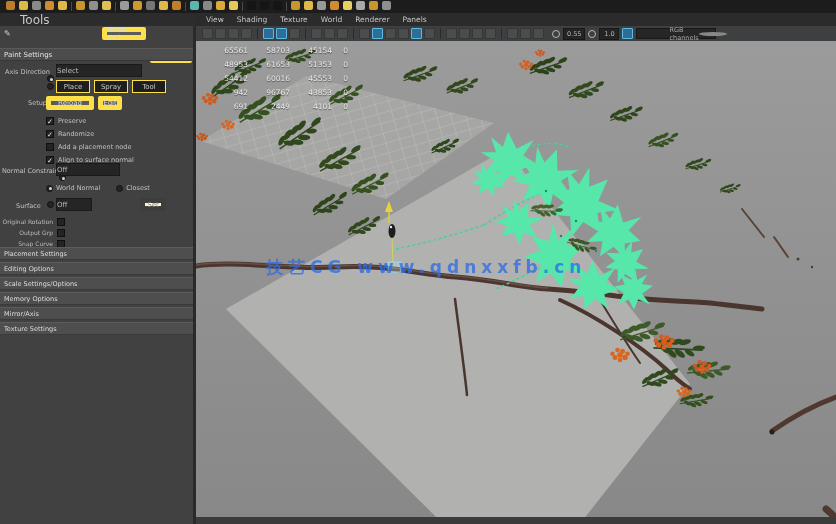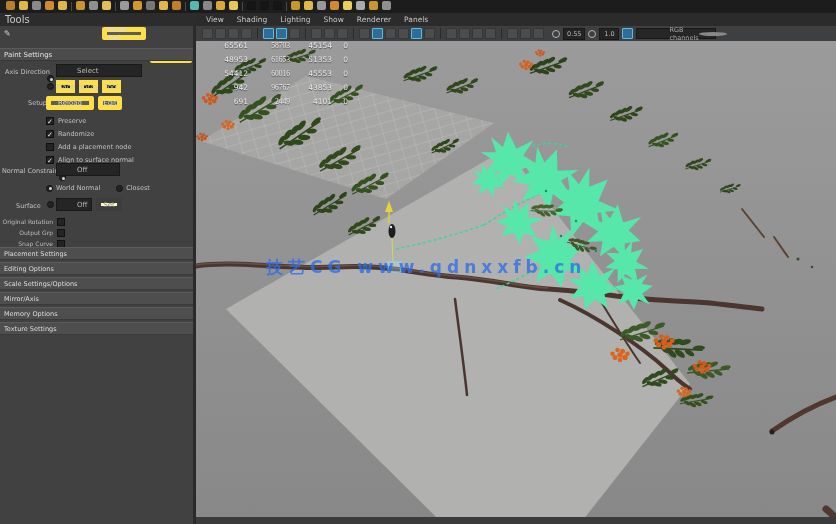--- a/index.html
+++ b/index.html
@@ -5,21 +5,21 @@
   html,body{margin:0;padding:0;background:#222;}
   .root{position:relative;width:836px;height:524px;background:#3a3a3a;overflow:hidden;
         font-family:"DejaVu Sans","Liberation Sans",sans-serif;}
   
   .shelf{position:absolute;left:0;top:0;width:100%;height:13px;background:#1c1c1c;
          display:flex;align-items:center;gap:4px;padding-left:6px;overflow:hidden;}
   .shelf-ic{width:9px;height:9px;border-radius:2px;margin-top:-2px;flex:0 0 auto;}
   .shelf-sep{width:1px;height:9px;background:#4a4a4a;flex:0 0 auto;}
   
   .panel-titlebar{position:absolute;left:0;top:13px;width:196px;height:13px;background:#2c2c2c;
-                  color:#c8c8c8;font-size:10px;display:flex;align-items:center;padding-left:5px;}
+                  color:#c8c8c8;font-size:12px;display:flex;align-items:center;padding-left:20px;}
   .vp-menubar{position:absolute;left:196px;top:13px;right:0;height:13px;background:#2b2b2b;
               display:flex;align-items:center;gap:13px;padding-left:10px;}
   .vp-menu-item{font-size:7.5px;color:#c6c6c6;}
   
   .panel{position:absolute;left:0;top:26px;width:193px;bottom:0;background:#414141;
          border-right:3px solid #2a2a2a;}
   .tool-glyph{position:absolute;left:4px;top:3px;font-size:8px;color:#cfcfcf;}
   .btn{background:#5c5c5c;border:5px solid #fde047;border-radius:2px;color:#dcdcdc;
        font-size:7px;display:flex;align-items:center;justify-content:center;box-sizing:border-box;}
   .btn.reset{position:absolute;left:102px;top:1px;width:44px;height:13px;}
@@ -33,31 +33,31 @@
   .nc-lbl{left:2px;top:141px;}
   .surf-lbl{left:16px;top:176px;}
   .radio{width:7px;height:7px;border-radius:50%;background:#242424;border:1px solid #121212;
          display:inline-block;box-sizing:border-box;flex:0 0 auto;}
   .radio.on{position:relative;}
   .radio.on::after{content:"";position:absolute;left:1.5px;top:1.5px;width:3px;height:3px;
                    border-radius:50%;background:#d8d8d8;}
   .abs{position:absolute;}
   .r1{left:47px;top:41px;} .r2{left:47px;top:57px;} .r3{left:47px;top:140px;} .r4{left:47px;top:175px;}
   .field{background:#252525;border:1px solid #191919;color:#b8b8b8;font-size:7px;
-         display:flex;align-items:center;padding-left:20px;box-sizing:border-box;}
+         display:flex;align-items:center;padding-left:0;box-sizing:border-box;}
   .f1{position:absolute;left:56px;top:38px;width:86px;height:13px;}
   .f2{position:absolute;left:56px;top:137px;width:64px;height:13px;}
   .f3{position:absolute;left:56px;top:172px;width:36px;height:13px;}
   .mode-row{position:absolute;left:56px;top:54px;display:flex;}
-  .dark-box{background:#1e1e1e;border:5px solid #fde047;color:#c8c8c8;font-size:7px;
-            width:19px;height:13px;display:flex;align-items:center;justify-content:center;
+  .dark-box{background:#1e1e1e;border:1px solid #fde047;color:#c8c8c8;font-size:7px;
+            width:34px;height:13px;display:flex;align-items:center;justify-content:center;
             margin-right:4px;box-sizing:border-box;}
   .btn.reload{position:absolute;left:46px;top:70px;width:48px;height:14px;}
   .btn.edit{position:absolute;left:98px;top:70px;width:24px;height:14px;}
-  .btn.disabled{background:#fef9c3;color:#8b8b8b;border-color:#3d3d3d;}
+  .btn.disabled{background:#fef9c3;color:#8b8b8b;border-color:#3d3d3d;margin-left:44px;}
   .set-btn{position:absolute;left:96px;top:172px;width:26px;height:13px;}
   .checks1{position:absolute;left:46px;top:88px;}
   .check-row{height:13px;display:flex;align-items:center;gap:4px;}
   .cb{width:8px;height:8px;background:#242424;border:1px solid #101010;color:#e8e8e8;
       font-size:7px;line-height:8px;text-align:center;box-sizing:border-box;flex:0 0 auto;}
   .cb-label{font-size:6.5px;color:#c0c0c0;white-space:nowrap;}
   .radio-row{position:absolute;left:46px;top:158px;display:flex;gap:16px;}
   .radio-item{display:flex;align-items:center;gap:3px;}
   .rd-label{font-size:6.5px;color:#c0c0c0;white-space:nowrap;}
   .checks2{position:absolute;left:3px;top:190px;width:62px;}
@@ -82,23 +82,23 @@
   .vt-dd{width:80px;height:11px;background:#262626;border:1px solid #181818;display:flex;
          align-items:center;justify-content:space-between;padding:0 4px;box-sizing:border-box;}
   .vt-dd span{font-size:6.5px;color:#a8a8a8;padding-left:28px;}
   .dd-dot{width:4px;height:4px;border-radius:50%;background:#888;}
   
   .canvas{position:absolute;left:196px;top:41px;right:0;bottom:0;
           background:linear-gradient(#9b9b9c,#888889);}
   .canvas svg{position:absolute;left:0;top:0;}
   .hud{position:absolute;left:12px;top:0;font-size:7.5px;color:#ececec;
        text-shadow:0 1px 1px rgba(0,0,0,.55);}
-  .hud-row{display:flex;height:14px;align-items:flex-start;}
+  .hud-row{display:flex;height:14px;align-items:flex-end;}
   .hud-cell{display:inline-block;text-align:right;}
-  .hud-cell.c0{width:40px;} .hud-cell.c1{width:42px;font-family:Liberation Serif, serif;} .hud-cell.c2{width:42px;} .hud-cell.c3{width:16px;}
+  .hud-cell.c0{width:40px;} .hud-cell.c1{width:42px;} .hud-cell.c2{width:42px;} .hud-cell.c3{width:16px;}
   .wm{font-size:17px;font-weight:bold;letter-spacing:5px;opacity:.78;}
 </style>
 </head>
 <body>
 
 <div class="root">
 
   <div class="shelf">
       <div class="shelf-ic" style="background: rgb(185, 127, 42);"></div>
       <div class="shelf-ic" style="background: rgb(224, 184, 74);"></div>
@@ -135,22 +135,22 @@
       <div class="shelf-ic" style="background: rgb(143, 143, 143);"></div>
     </div>
 
   <div class="panel-titlebar">
     <span>Tools</span>
   </div>
 
   <div class="vp-menubar">
       <div class="vp-menu-item">View</div>
       <div class="vp-menu-item">Shading</div>
-      <div class="vp-menu-item">Lighting</div>
-      <div class="vp-menu-item">Show</div>
+      <div class="vp-menu-item">Texture</div>
+      <div class="vp-menu-item">World</div>
       <div class="vp-menu-item">Renderer</div>
       <div class="vp-menu-item">Panels</div>
     </div>
 
   <div class="panel">
     <span class="tool-glyph">✎</span>
     <div class="btn reset">Reset Tool</div>
     <div class="btn help">Tool Help</div>
     <div class="panel-header">Paint Settings</div>
 
@@ -219,22 +219,22 @@
         </div>
         <div class="check2-row">
           <span class="cb2-label">Snap Curve</span>
           <span class="cb"></span>
         </div>
       </div>
     <div class="sections">
         <div class="section-bar">Placement Settings</div>
         <div class="section-bar">Editing Options</div>
         <div class="section-bar">Scale Settings/Options</div>
+        <div class="section-bar">Memory Options</div>
         <div class="section-bar">Mirror/Axis</div>
-        <div class="section-bar">Memory Options</div>
         <div class="section-bar">Texture Settings</div>
       </div>
   </div>
 
   <div class="vp-toolbar">
     <div class="vt-icons">
         <div class="vt-ic"></div>
         <div class="vt-ic"></div>
         <div class="vt-ic"></div>
         <div class="vt-ic"></div>

